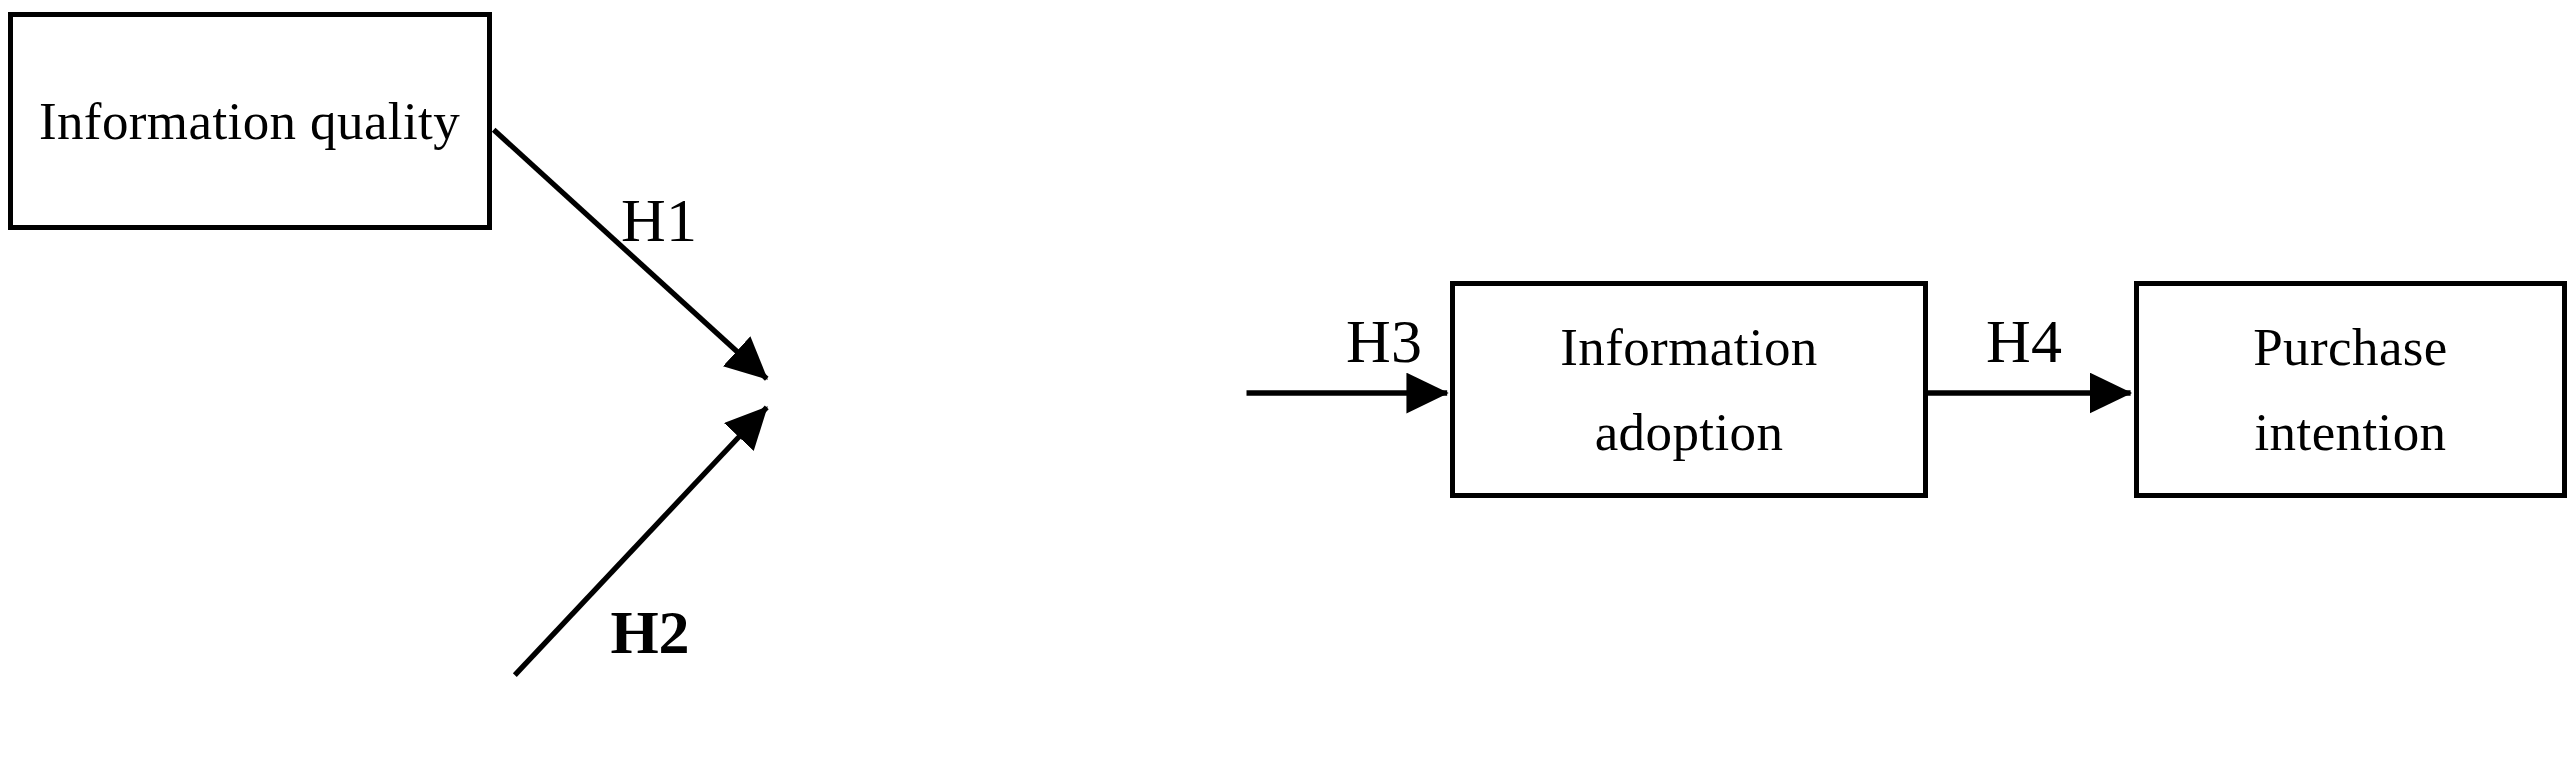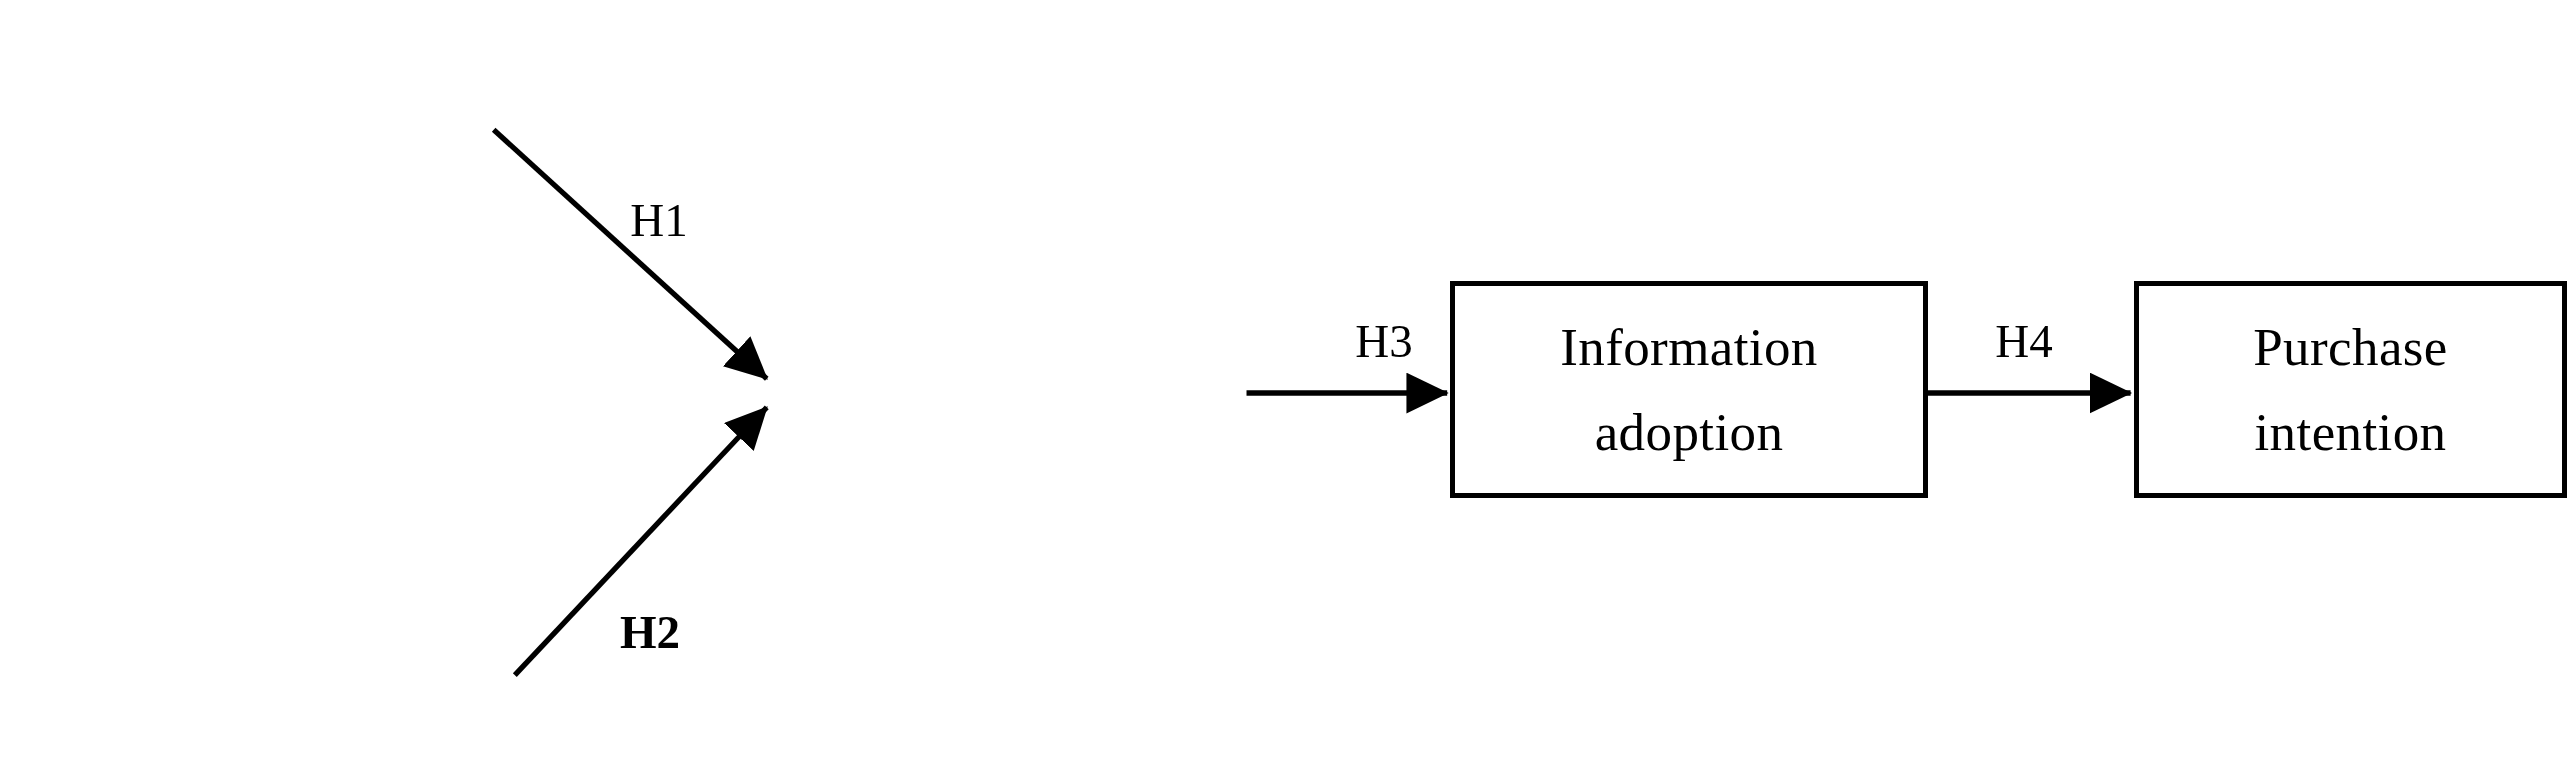--- a/index.html
+++ b/index.html
@@ -38,21 +38,21 @@
   .node-label {
     font-size: 53px;
     line-height: 85px;
     letter-spacing: 0.4px;
     display: block;
     padding: 0 15px;
   }
   .edge-label {
     position: absolute;
     transform: translate(-50%, -50%);
-    font-size: 47px;
+    font-size: 62px;
     line-height: 53px;
     white-space: nowrap;
   }
 </style>
 </head>
 <body>
 
 <div class="canvas">
 
   <svg class="edges-layer" viewBox="0 0 3414 1038" xmlns="http://www.w3.org/2000/svg" aria-hidden="true">
@@ -60,20 +60,23 @@
       <marker id="arrowhead" markerUnits="userSpaceOnUse" markerWidth="70" markerHeight="60" refX="54" refY="27" orient="auto">
         <path d="M0,0 L56,27 L0,54 Z" fill="#000000"></path>
       </marker>
     </defs>
     <line x1="654" y1="172" x2="1016" y2="502" stroke="#000000" stroke-width="7" marker-end="url(#arrowhead)"></line>
     <line x1="682" y1="895" x2="1016" y2="540" stroke="#000000" stroke-width="7" marker-end="url(#arrowhead)"></line>
     <line x1="1652" y1="521" x2="1918" y2="521" stroke="#000000" stroke-width="7" marker-end="url(#arrowhead)"></line>
     <line x1="2554" y1="521" x2="2824" y2="521" stroke="#000000" stroke-width="7" marker-end="url(#arrowhead)"></line>
   </svg>
 
+  <div class="node" style="left:7.5px; top:12px; width:484px; height:218px;">
+    <span class="node-label">Information quality</span>
+  </div>
 
 
 
   <div class="node" style="left:2134px; top:281px; width:433px; height:217px;">
     <span class="node-label">Purchase intention</span>
   </div>
 
   <div class="node" style="left:1450px; top:281px; width:478px; height:217px;">
     <span class="node-label">Information adoption</span>
   </div>

